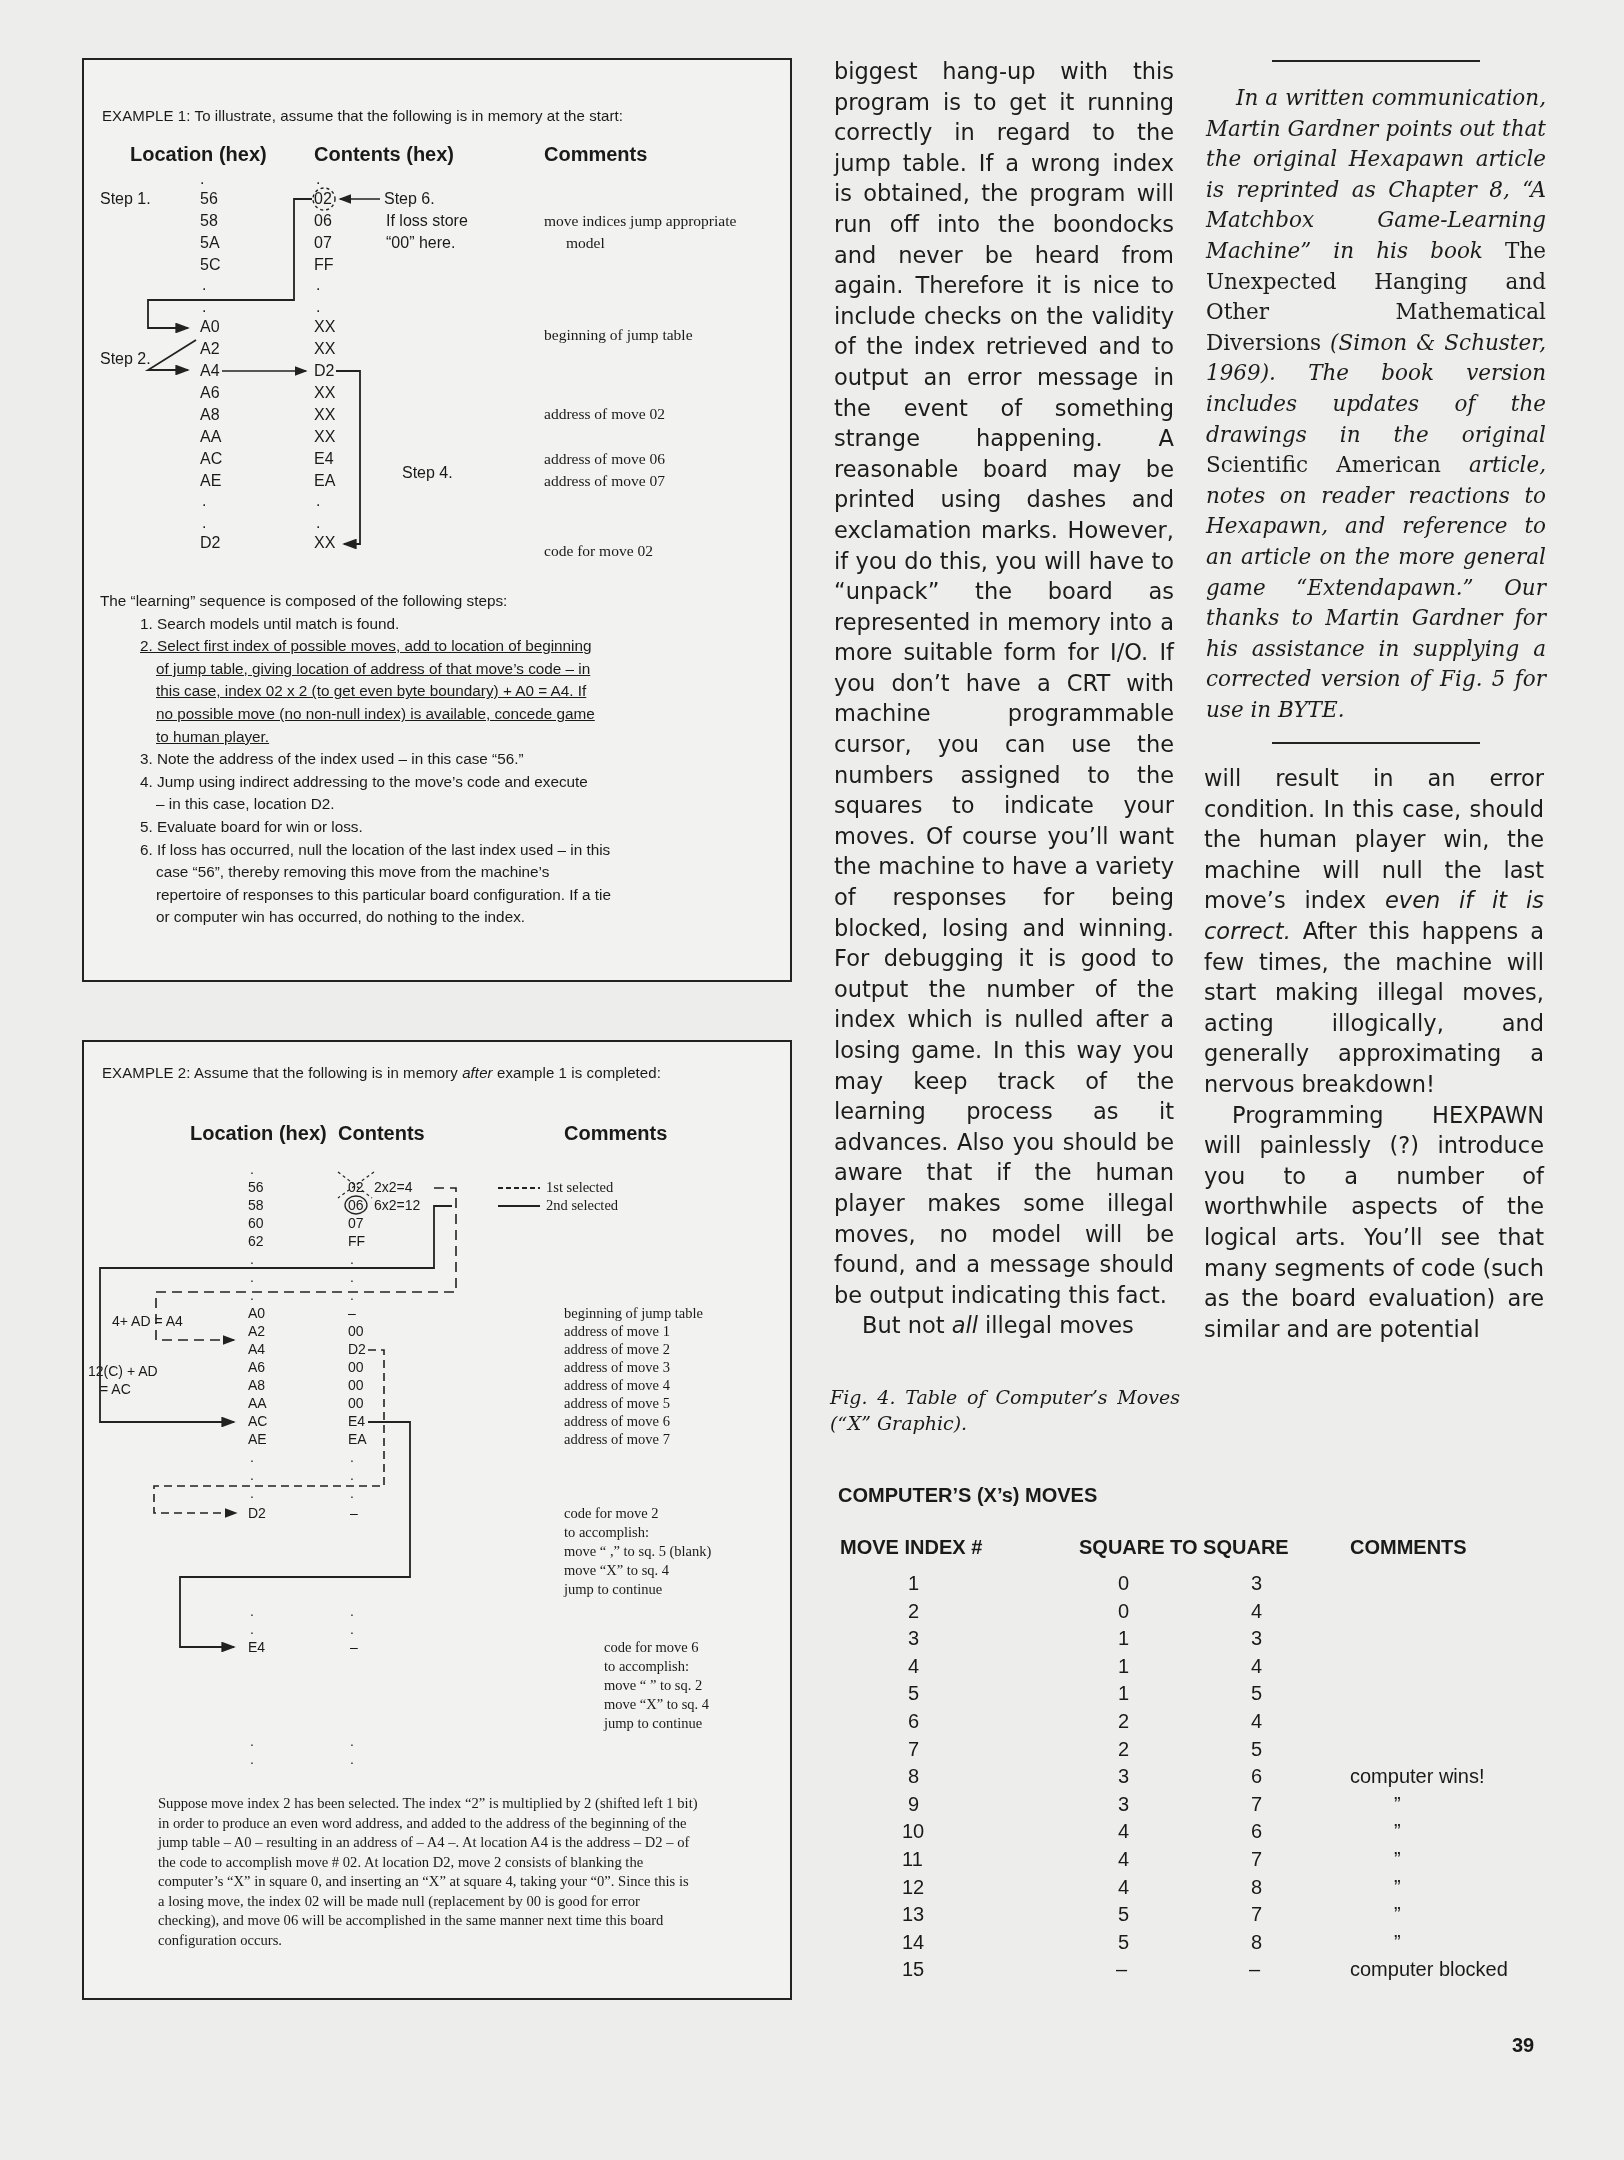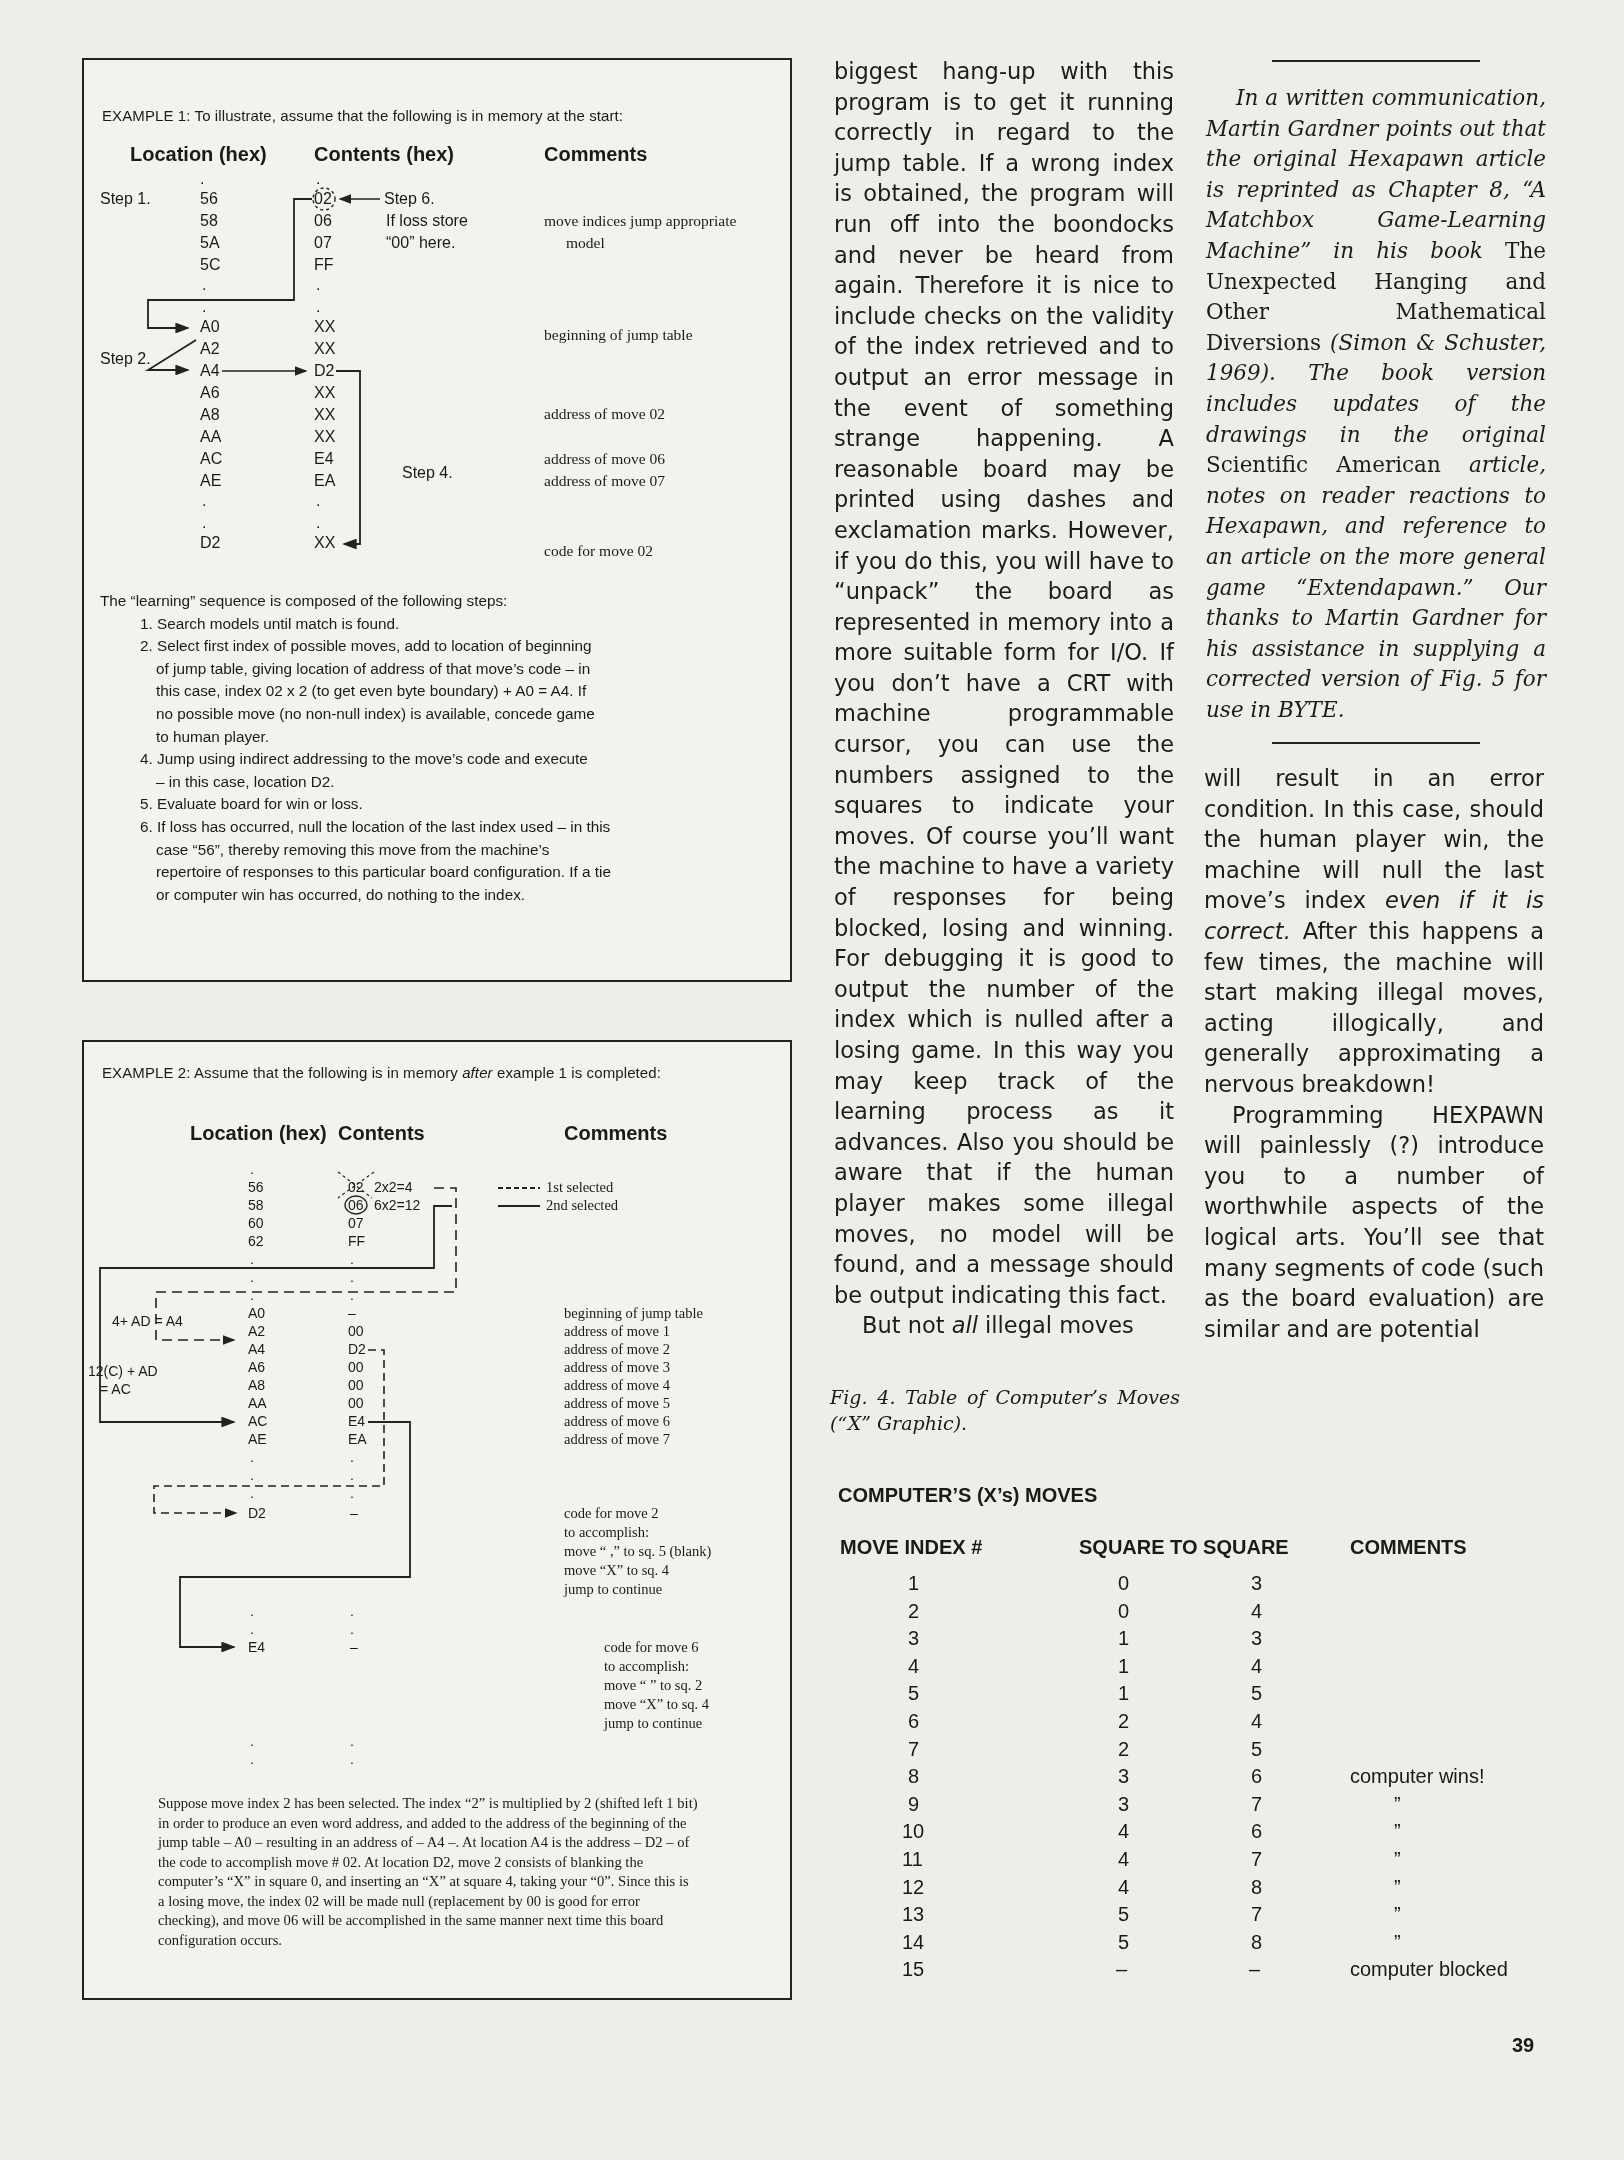--- a/index.html
+++ b/index.html
@@ -103,21 +103,22 @@
     <polyline points="228,139 210,139 210,240 64,240 64,268 104,268" fill="none" stroke="#222" stroke-width="1.8" marker-end="url(#ah1)"></polyline>
     <polyline points="112,280 64,310 104,310" fill="none" stroke="#222" stroke-width="1.8" marker-end="url(#ah1)"></polyline>
     <line x1="138" y1="311" x2="222" y2="311" stroke="#222" stroke-width="1.6" marker-end="url(#ah1)"></line>
     <polyline points="252,311 276,311 276,484 260,484" fill="none" stroke="#222" stroke-width="1.8" marker-end="url(#ah1)"></polyline>
   </svg>
 
   <div class="steps" style="left:16px;top:530px;width:670px;">
     <div>The “learning” sequence is composed of the following steps:</div>
     <ol>
       <li>1. Search models until match is found.</li>
-      <li style="width:440px;">2. Select first index of possible moves, add to location of beginning of jump table, giving location of address of that move’s code – in this case, index 02 x 2 (to get even byte boundary) + A0 = A4. If no possible move (no non-null index) is available, concede game to human player.</li>
+      <li style="width:440px;text-decoration:underline;">2. Select first index of possible moves, add to location of beginning of jump table, giving location of address of that move’s code – in this case, index 02 x 2 (to get even byte boundary) + A0 = A4. If no possible move (no non-null index) is available, concede game to human player.</li>
+      <li>3. Note the address of the index used – in this case “56.”</li>
       <li style="width:440px;">4. Jump using indirect addressing to the move’s code and execute – in this case, location D2.</li>
       <li>5. Evaluate board for win or loss.</li>
       <li style="width:460px;">6. If loss has occurred, null the location of the last index used – in this case “56”, thereby removing this move from the machine’s repertoire of responses to this particular board configuration. If a tie or computer win has occurred, do nothing to the index.</li>
     </ol>
   </div>
 </div>
 
 <div class="box" style="left:82px;top:1040px;width:706px;height:956px;">
   <div class="ex-title" style="left:18px;top:22px;">
     <span>EXAMPLE 2: Assume that the following is in memory </span><i>after</i><span> example 1 is completed:</span>

